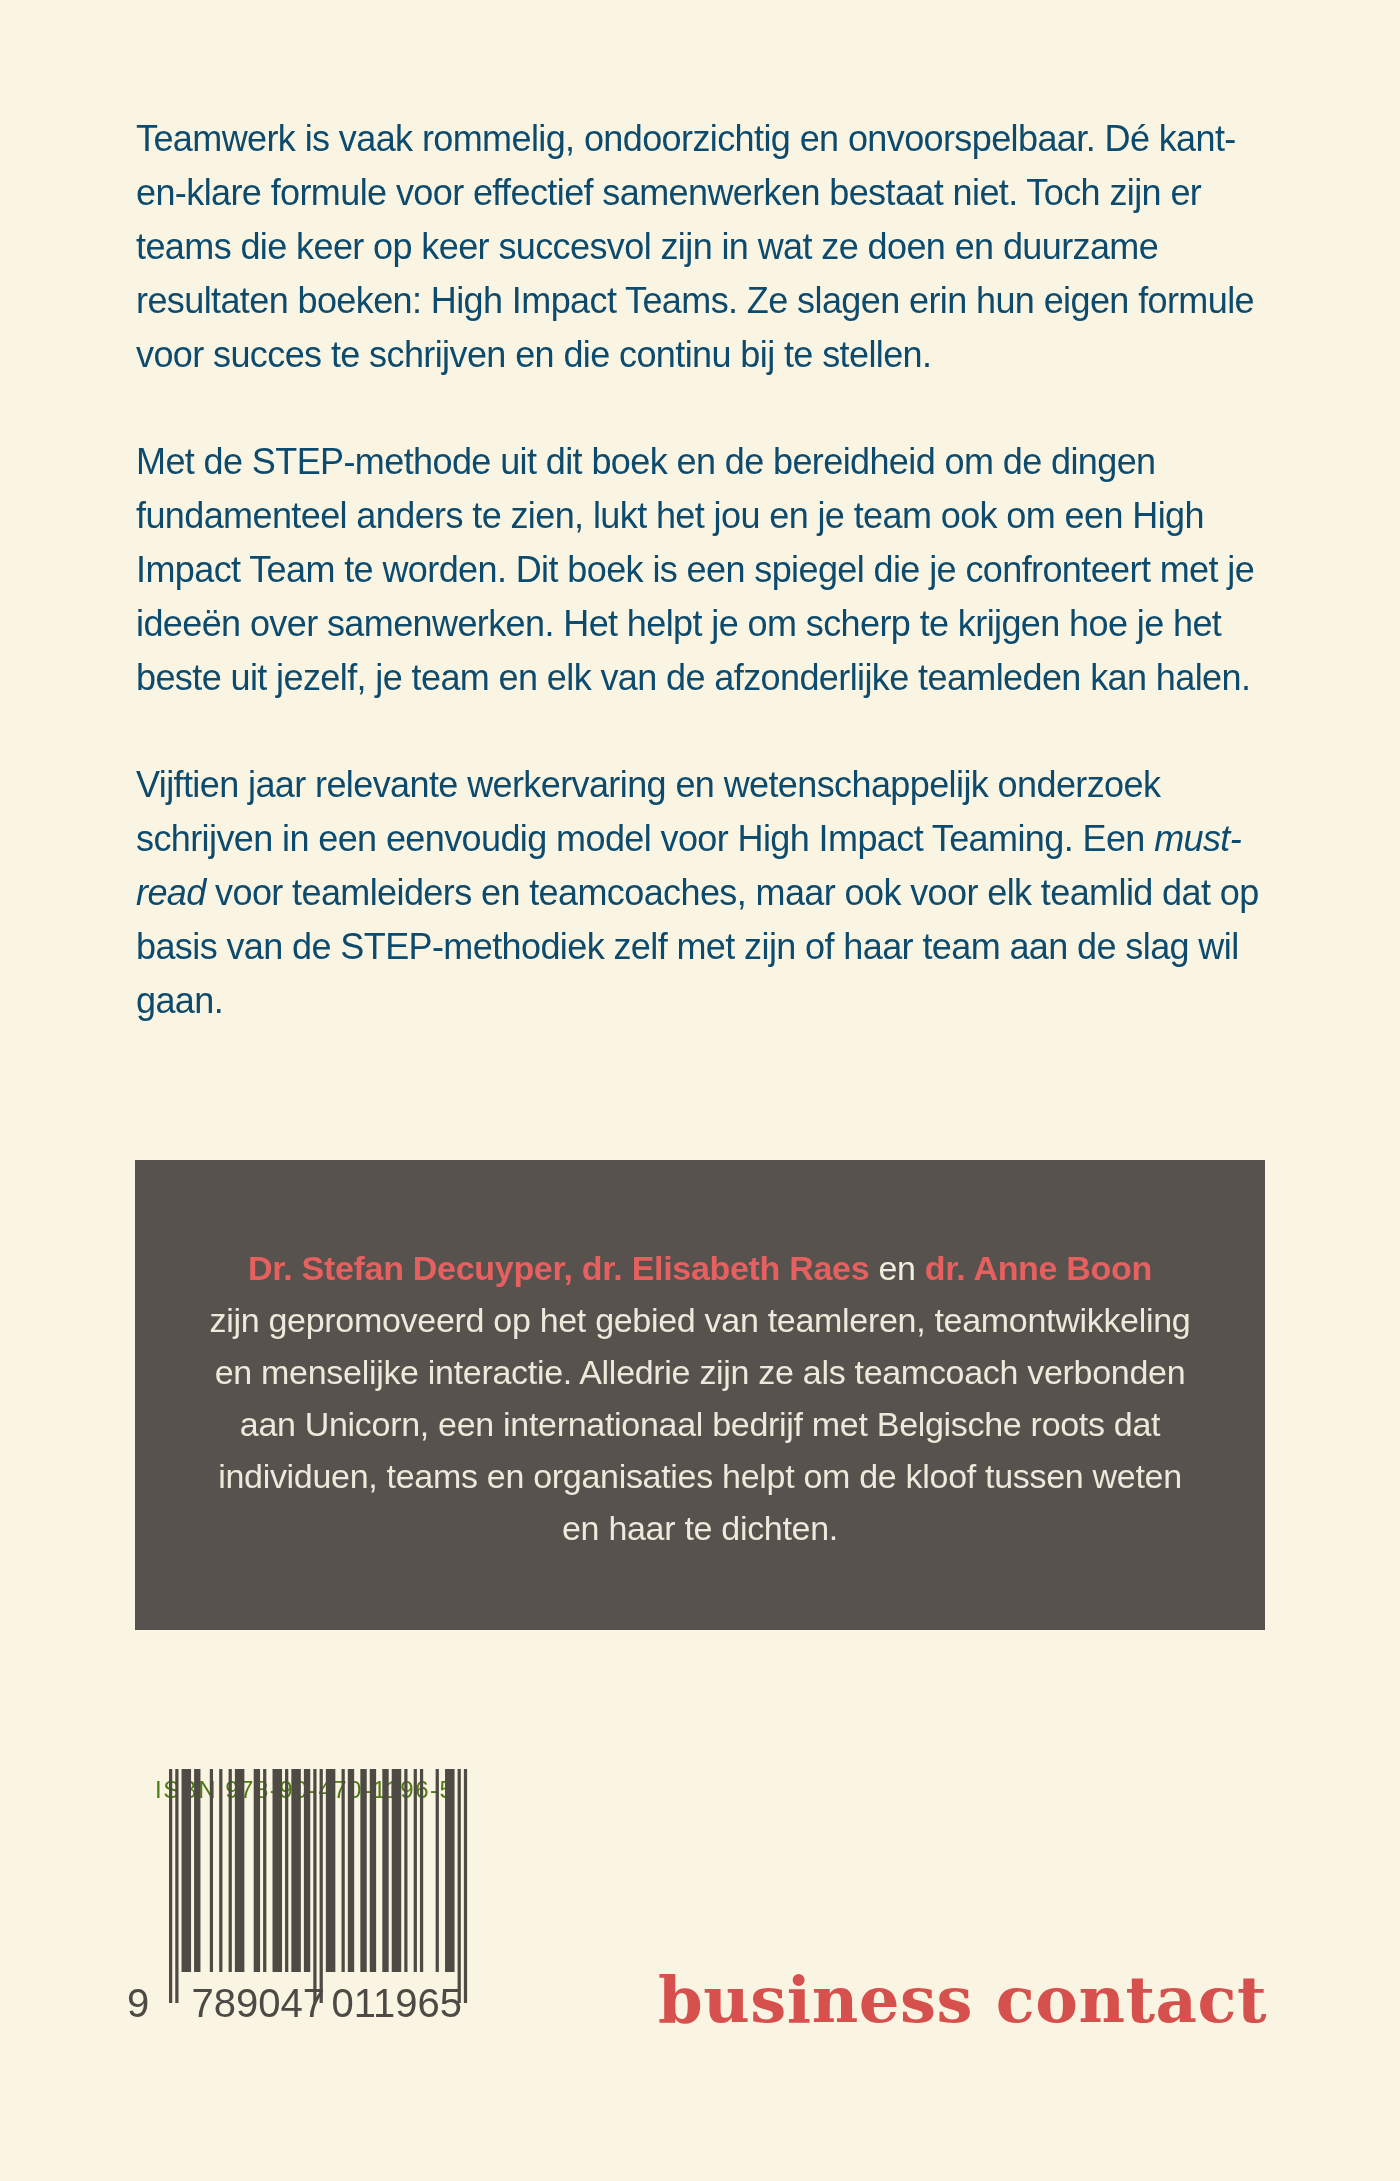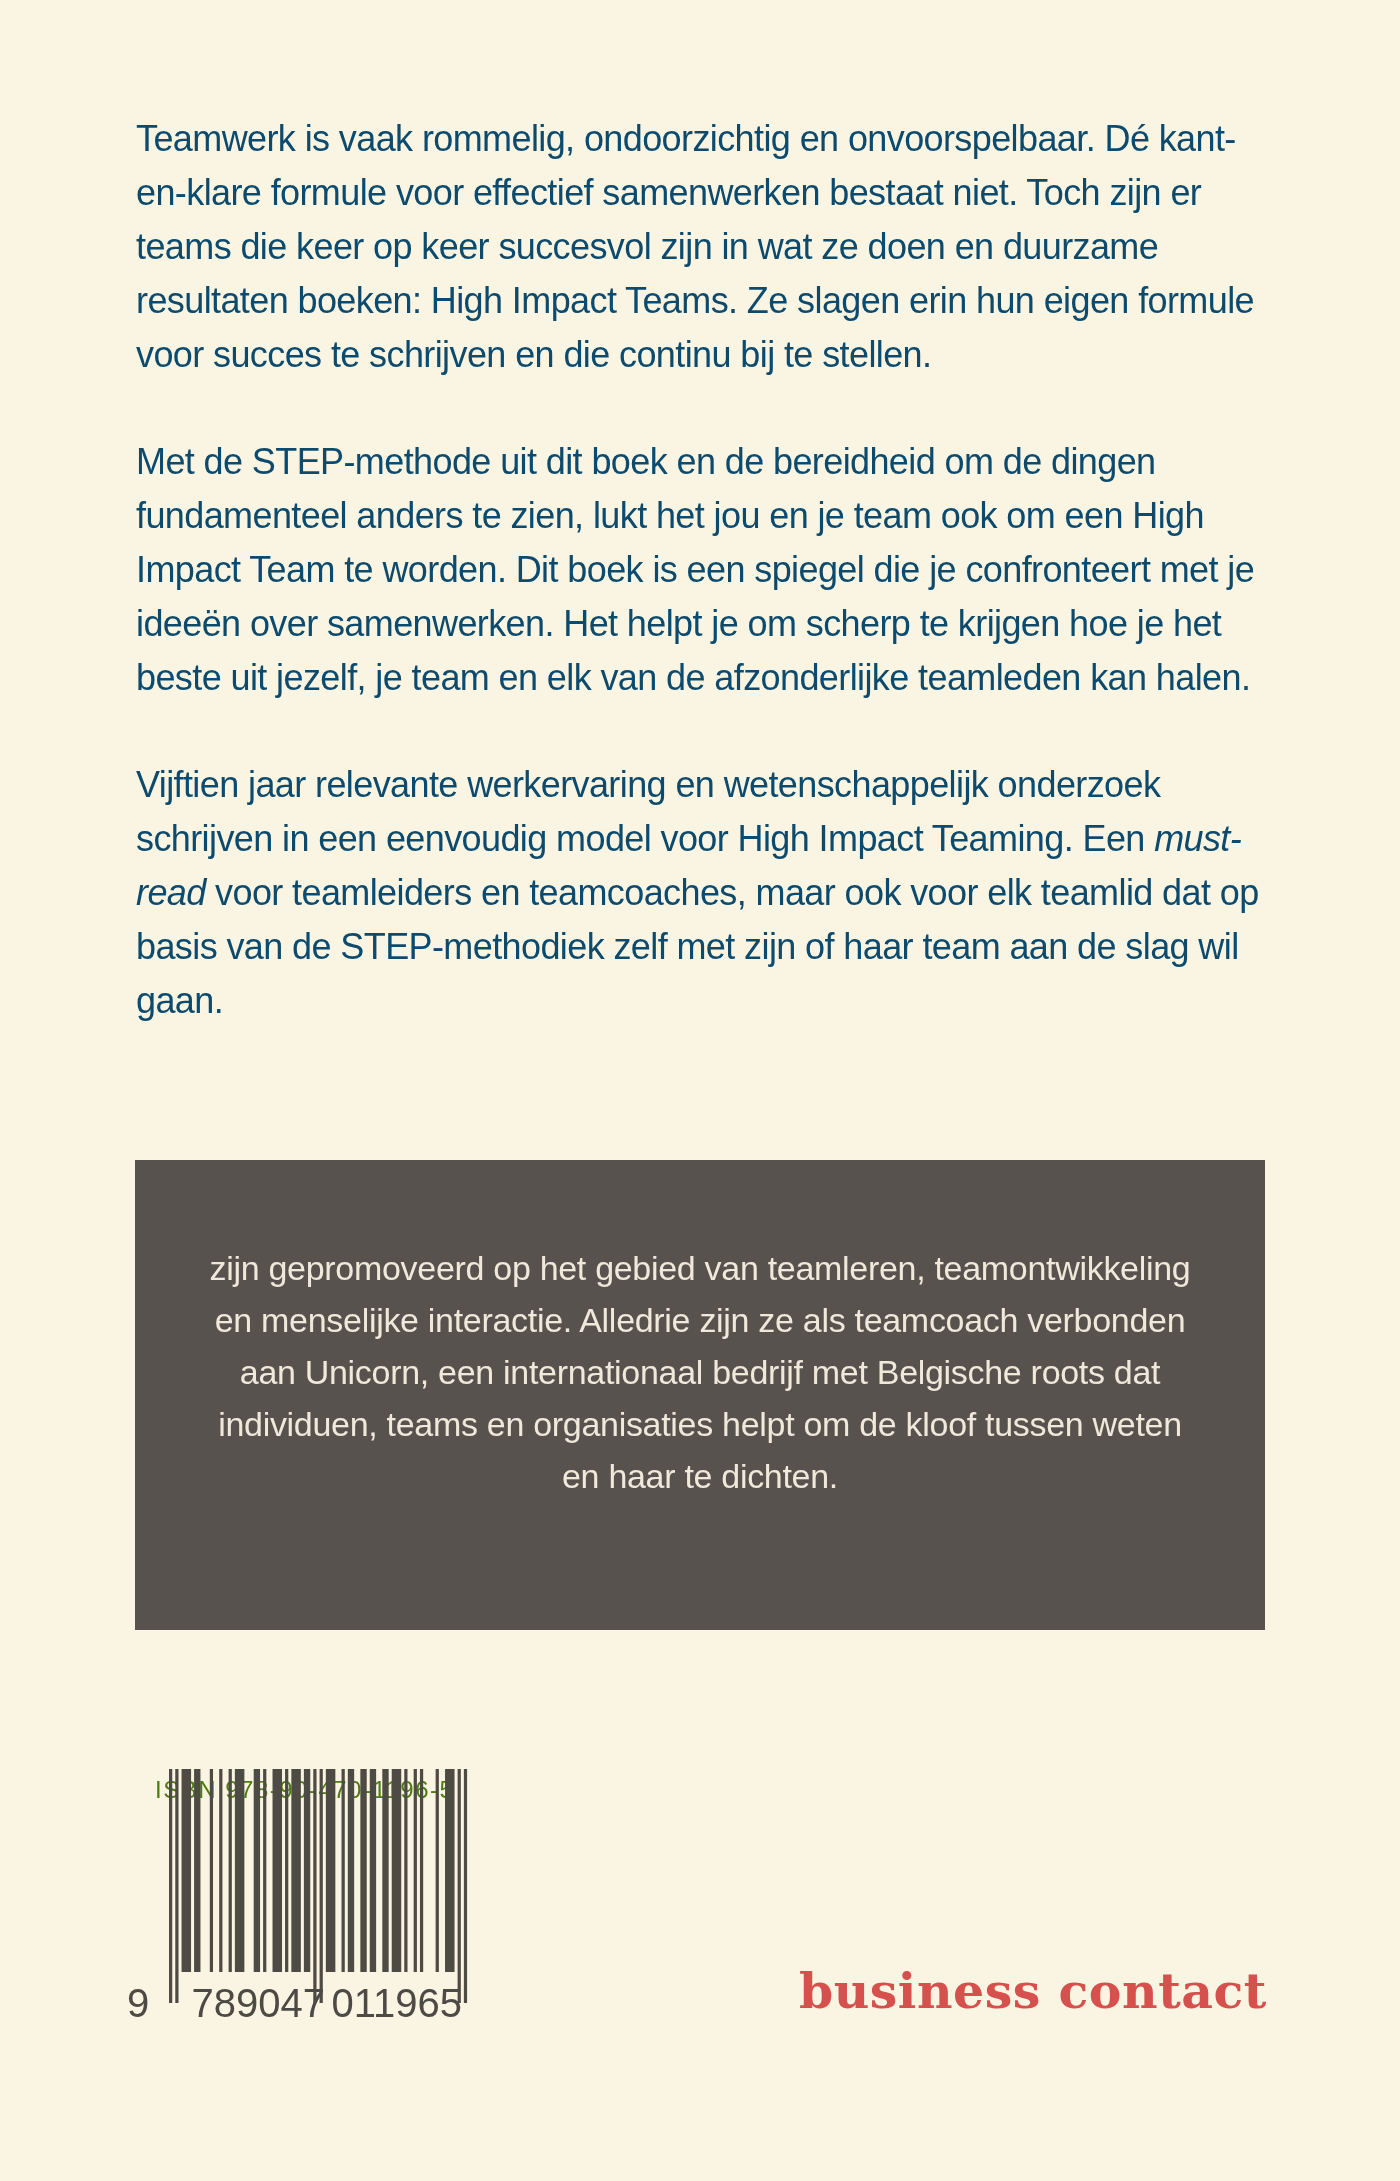--- a/index.html
+++ b/index.html
@@ -62,37 +62,38 @@
   }
   .bc-d0{left:-42px;}
   .bc-d1{left:16px;width:140px;text-align:right;}
   .bc-d2{left:161px;width:132px;text-align:right;}
   
   .publisher{
     position:absolute;
     right:133px;top:1962px;
     font-family:"DejaVu Serif","Liberation Serif",serif;
     font-weight:bold;
-    font-size:49px;
+    font-size:64px;
     letter-spacing:0.5px;
     color:#d6514d;
   }
 </style>
 </head>
 <body>
 
 <div class="cover">
 
   <div class="body-copy">
     <p>Teamwerk is vaak rommelig, ondoorzichtig en onvoorspelbaar. Dé kant-en-klare formule voor effectief samenwerken bestaat niet. Toch zijn er teams die keer op keer succesvol zijn in wat ze doen en duurzame resultaten boeken: High Impact Teams. Ze slagen erin hun eigen formule voor succes te schrijven en die continu bij te stellen.</p>
     <p>Met de STEP-methode uit dit boek en de bereidheid om de dingen fundamenteel anders te zien, lukt het jou en je team ook om een High Impact Team te worden. Dit boek is een spiegel die je confronteert met je ideeën over samenwerken. Het helpt je om scherp te krijgen hoe je het beste uit jezelf, je team en elk van de afzonderlijke teamleden kan halen.</p>
     <p><span>Vijftien jaar relevante werkervaring en wetenschappelijk onderzoek schrijven in een eenvoudig model voor High Impact Teaming. Een </span><i>must-read</i><span> voor teamleiders en teamcoaches, maar ook voor elk teamlid dat op basis van de STEP-methodiek zelf met zijn of haar team aan de slag wil gaan.</span></p>
   </div>
 
   <div class="author-box">
+    <div class="author-names"><span class="red">Dr. Stefan Decuyper, dr. Elisabeth Raes</span><span class="plain"> en </span><span class="red">dr. Anne Boon</span></div>
     <div class="author-bio">zijn gepromoveerd op het gebied van teamleren, teamontwikkeling en menselijke interactie. Alledrie zijn ze als teamcoach verbonden aan Unicorn, een internationaal bedrijf met Belgische roots dat individuen, teams en organisaties helpt om de kloof tussen weten en haar te dichten.</div>
   </div>
 
   <div class="isbn-label">ISBN 978-90-470-1196-5</div>
 
   <div class="barcode">
     <svg id="barcode-svg" width="298" height="234" viewBox="0 0 298 234">
         <rect x="0.00" y="0" width="3.24" height="234" fill="#4e4a44"></rect>
         <rect x="6.27" y="0" width="3.24" height="234" fill="#4e4a44"></rect>
         <rect x="12.55" y="0" width="9.51" height="203" fill="#4e4a44"></rect>

